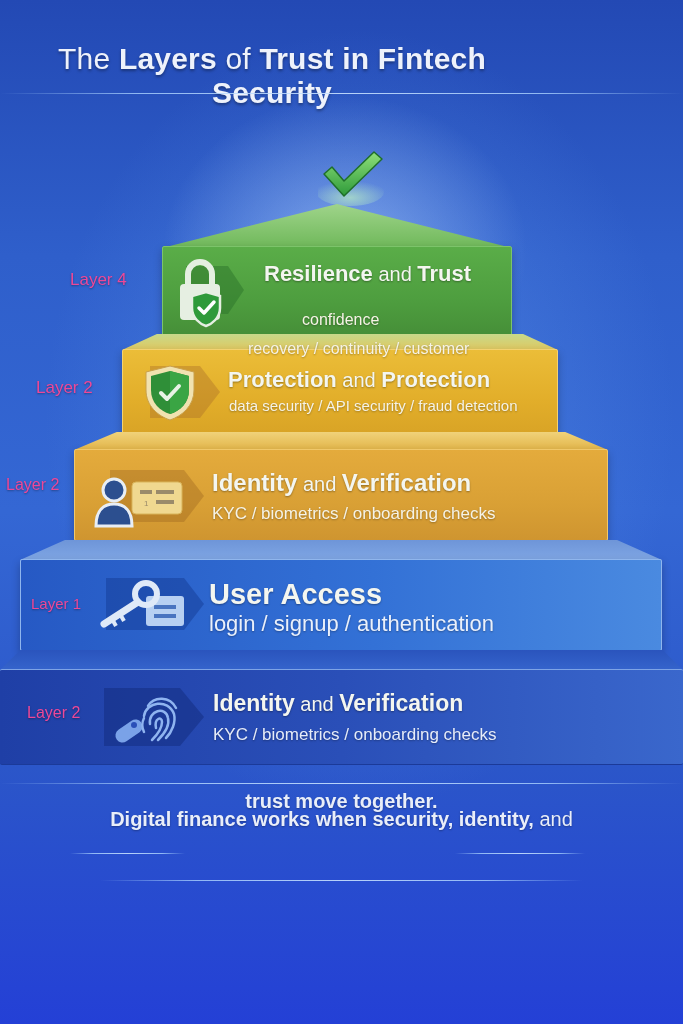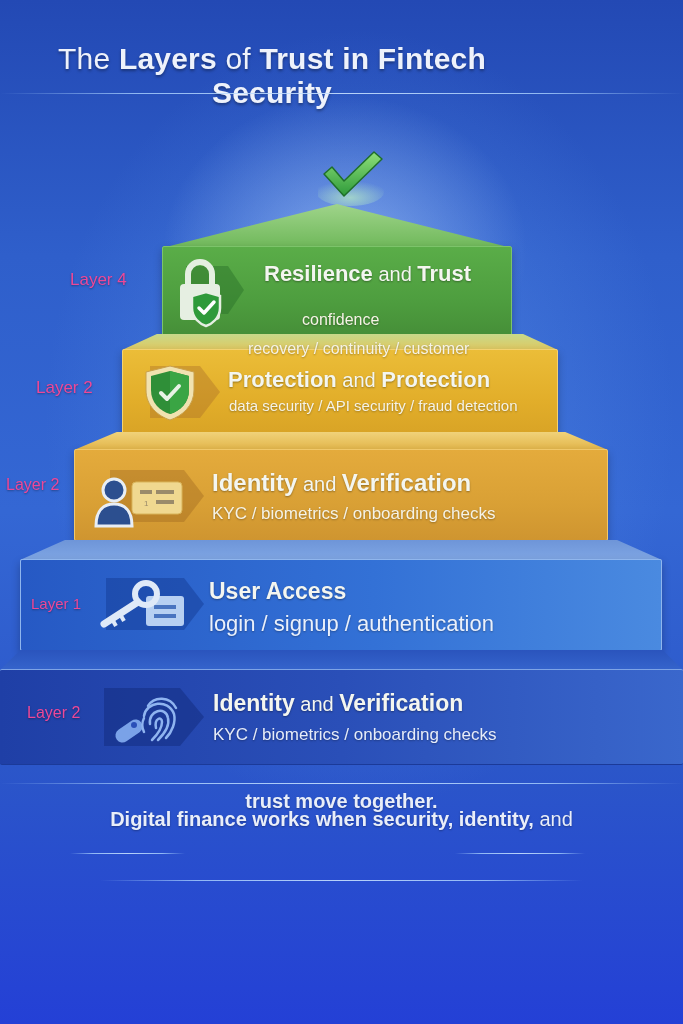--- a/index.html
+++ b/index.html
@@ -129,21 +129,21 @@
 <div class="layer-label" style="left:31px; top:595px; font-size:15px;">Layer 1</div>
 <svg class="icon-tag" style="left:96px; top:574px;" width="112" height="62" viewBox="0 0 112 62">
   <polygon points="10,4 88,4 108,30 88,56 10,56" fill="rgba(20,60,150,0.5)"></polygon>
   <rect x="50" y="22" width="38" height="30" rx="3" fill="#b8d0f2"></rect>
   <rect x="58" y="31" width="22" height="4" fill="#4a74c0"></rect>
   <rect x="58" y="40" width="22" height="4" fill="#4a74c0"></rect>
   <circle cx="50" cy="20" r="11" fill="none" stroke="#dfe9f8" stroke-width="6"></circle>
   <path d="M42 28 L8 50" stroke="#dfe9f8" stroke-width="7" stroke-linecap="round"></path>
   <path d="M16 45 L20 52 M24 40 L28 47" stroke="#dfe9f8" stroke-width="4"></path>
 </svg>
-<div class="heading" style="left:209px; top:578px; font-size:23px;">
+<div class="heading" style="left:209px; top:578px; font-size:29px;">
   <b>User Access</b>
 </div>
 <div class="sub" style="left:209px; top:611px; font-size:22px; color:#eaf0fb;">login / signup / authentication</div>
 
 <div class="layer-label" style="left:27px; top:704px; font-size:16px;">Layer 2</div>
 <svg class="icon-tag" style="left:104px; top:688px;" width="104" height="60" viewBox="0 0 104 60">
   <rect x="0" y="0" width="76" height="58" fill="rgba(20,45,130,0.55)"></rect>
   <polygon points="76,0 100,29 76,58" fill="rgba(20,45,130,0.55)"></polygon>
   <rect x="10" y="36" width="30" height="14" rx="7" transform="rotate(-35 25 43)" fill="#7aa2e8"></rect>
   <circle cx="30" cy="37" r="3" fill="#2a4fb8"></circle>

